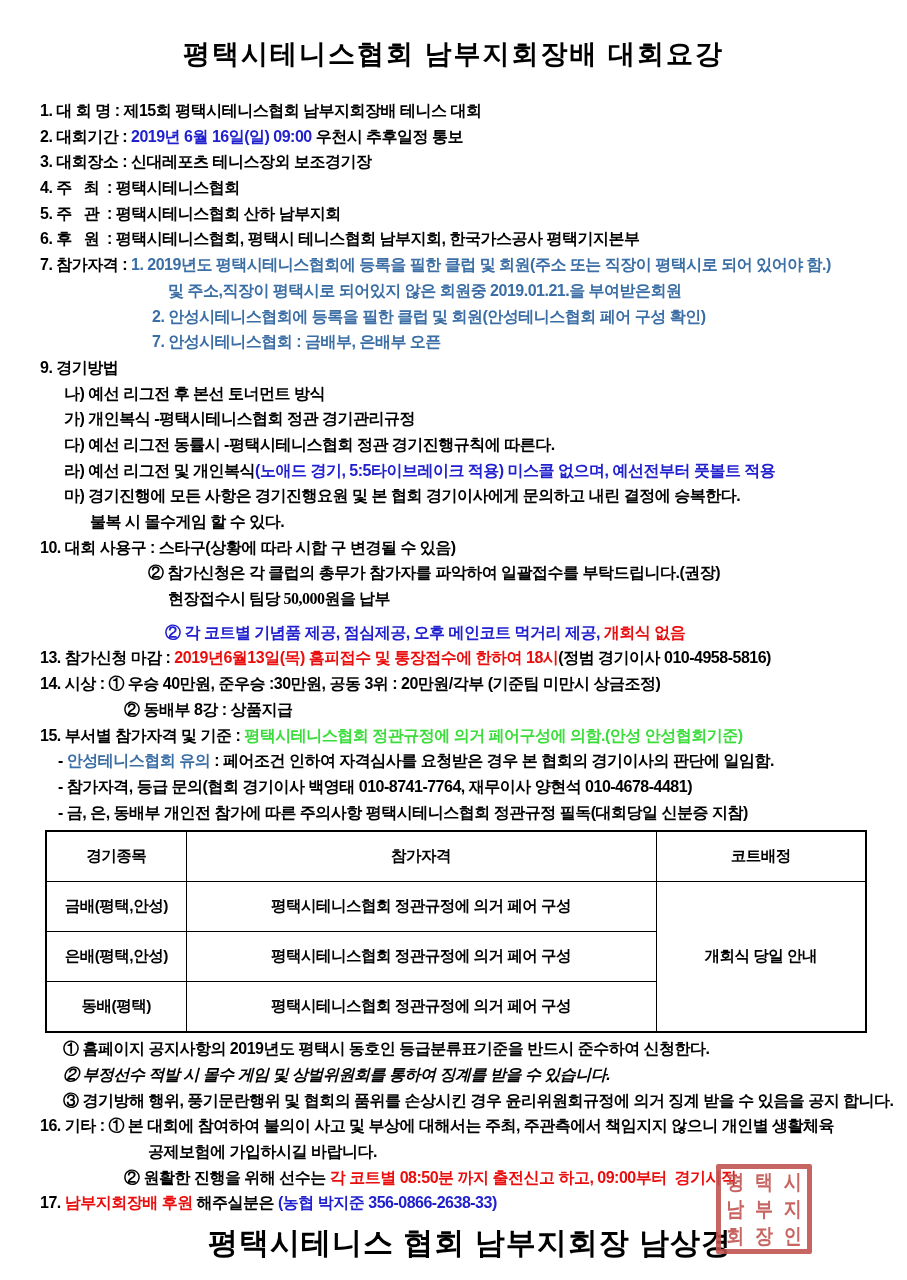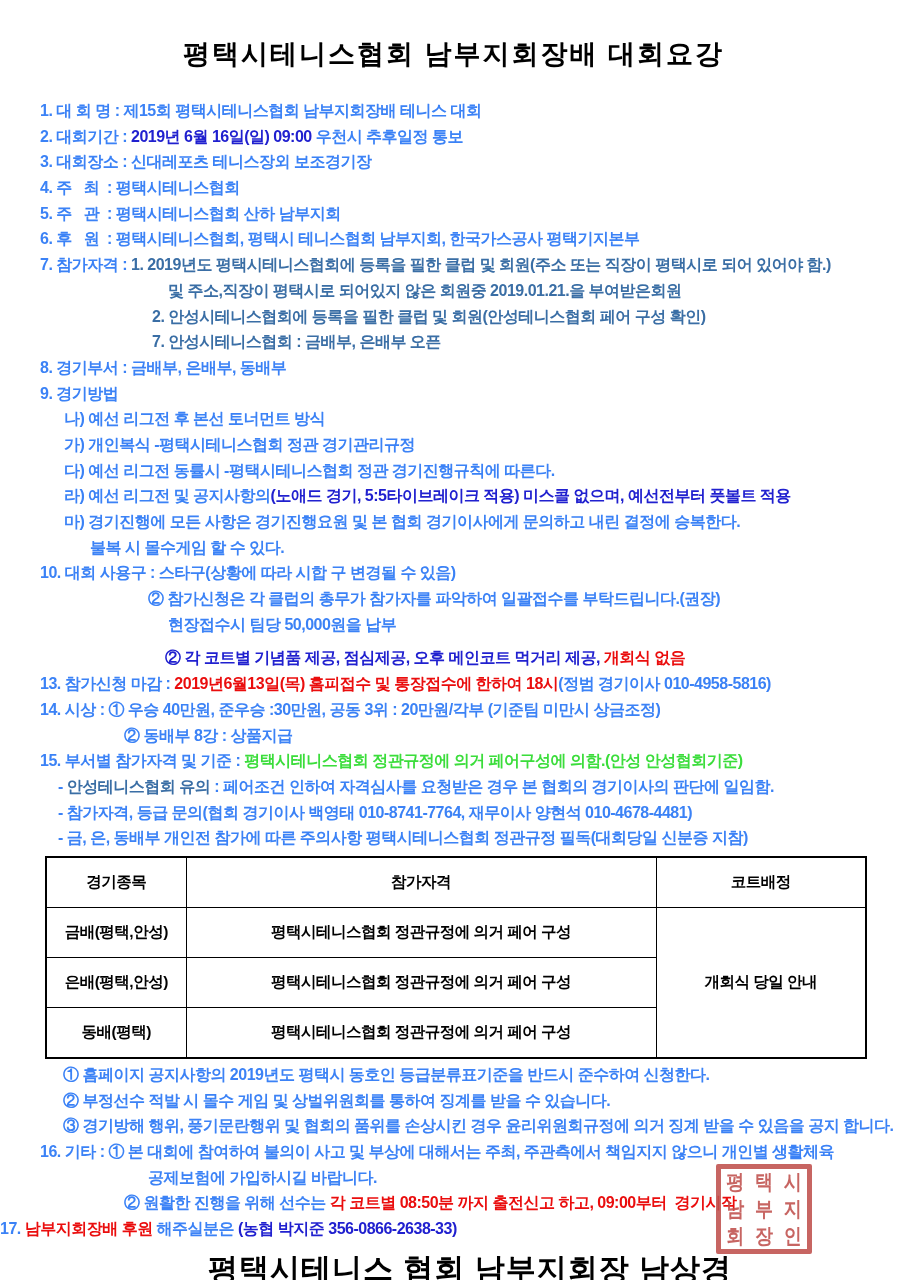--- a/index.html
+++ b/index.html
@@ -22,21 +22,21 @@
   }
   .doc{width:907px;}
   .doc-top{margin-top:24px;}
   .line{
     height:25.7px;
     line-height:25.7px;
     font-size:16px;
     letter-spacing:-0.5px;
     white-space:pre;
   }
-  .seg{color:#3b82f6;}
+  .seg{color:#000000;}
   .seg.blue{color:var(--c-blue);}
   .seg.steel{color:var(--c-steel);}
   .seg.url{color:var(--c-url);}
   .seg.red{color:var(--c-red);}
   .seg.salmon{color:var(--c-salmon);}
   .seg.green{color:var(--c-green);}
   .seg.u{text-decoration:underline;}
   table.tbl{
     border-collapse:collapse;
     margin:5px 42px 3px 45px;
@@ -97,31 +97,30 @@
       <div class="line" style="margin-left: 40px;"><span class="seg">1. 대 회 명 : 제15회 평택시테니스협회 남부지회장배 테니스 대회</span></div>
       <div class="line" style="margin-left: 40px;"><span class="seg">2. 대회기간 : </span><span class="seg blue">2019년 6월 16일(일) 09:00</span><span class="seg"> 우천시 추후일정 통보</span></div>
       <div class="line" style="margin-left: 40px;"><span class="seg">3. 대회장소 : 신대레포츠 테니스장외 보조경기장</span></div>
       <div class="line" style="margin-left: 40px;"><span class="seg">4. 주   최  : 평택시테니스협회</span></div>
       <div class="line" style="margin-left: 40px;"><span class="seg">5. 주   관  : 평택시테니스협회 산하 남부지회</span></div>
       <div class="line" style="margin-left: 40px;"><span class="seg">6. 후   원  : 평택시테니스협회, 평택시 테니스협회 남부지회, 한국가스공사 평택기지본부</span></div>
       <div class="line" style="margin-left: 40px;"><span class="seg">7. 참가자격 : </span><span class="seg steel">1. 2019년도 평택시테니스협회에 등록을 필한 클럽 및 회원(주소 또는 직장이 평택시로 되어 있어야 함.)</span></div>
       <div class="line" style="margin-left: 168px;"><span class="seg steel">및 주소,직장이 평택시로 되어있지 않은 회원중 2019.01.21.을 부여받은회원</span></div>
       <div class="line" style="margin-left: 152px;"><span class="seg steel">2. 안성시테니스협회에 등록을 필한 클럽 및 회원(안성테니스협회 페어 구성 확인)</span></div>
       <div class="line" style="margin-left: 152px;"><span class="seg steel">7. 안성시테니스협회 : 금배부, 은배부 오픈</span></div>
-      <div class="line" style="margin-left: 40px;"><span class="seg">8. 경기부서 : 금배부, 은배부, 동배부</span></div>
       <div class="line" style="margin-left: 40px;"><span class="seg">9. 경기방법</span></div>
       <div class="line" style="margin-left: 64px;"><span class="seg">나) 예선 리그전 후 본선 토너먼트 방식</span></div>
       <div class="line" style="margin-left: 64px;"><span class="seg">가) 개인복식 -평택시테니스협회 정관 경기관리규정</span></div>
       <div class="line" style="margin-left: 64px;"><span class="seg">다) 예선 리그전 동률시 -평택시테니스협회 정관 경기진행규칙에 따른다.</span></div>
-      <div class="line" style="margin-left: 64px;"><span class="seg">라) 예선 리그전 및 공지사항의</span><span class="seg blue">(노애드 경기, 5:5타이브레이크 적용) 미스콜 없으며, 예선전부터 풋볼트 적용</span></div>
+      <div class="line" style="margin-left: 64px;"><span class="seg">라) 예선 리그전 및 개인복식</span><span class="seg blue">(노애드 경기, 5:5타이브레이크 적용) 미스콜 없으며, 예선전부터 풋볼트 적용</span></div>
       <div class="line" style="margin-left: 64px;"><span class="seg">마) 경기진행에 모든 사항은 경기진행요원 및 본 협회 경기이사에게 문의하고 내린 결정에 승복한다.</span></div>
       <div class="line" style="margin-left: 90px;"><span class="seg">불복 시 몰수게임 할 수 있다.</span></div>
       <div class="line" style="margin-left: 40px;"><span class="seg">10. 대회 사용구 : 스타구(상황에 따라 시합 구 변경될 수 있음)</span></div>
       <div class="line" style="margin-left: 148px;"><span class="seg">② 참가신청은 각 클럽의 총무가 참가자를 파악하여 일괄접수를 부탁드립니다.(권장)</span></div>
-      <div class="line" style="margin-left: 168px;"><span class="seg">현장접수시 팀당 50,000원을 납부</span></div>
+      <div class="line" style="margin-left: 168px; font-family: Liberation Serif, serif;"><span class="seg">현장접수시 팀당 50,000원을 납부</span></div>
       <div class="line" style="margin-left: 165px; margin-top: 8px;"><span class="seg blue">② 각 코트별 기념품 제공, 점심제공, 오후 메인코트 먹거리 제공, </span><span class="seg red">개회식 없음</span></div>
       <div class="line" style="margin-left: 40px;"><span class="seg">13. 참가신청 마감 : </span><span class="seg red">2019년6월13일(목) 홈피접수 및 통장접수에 한하여 18시</span><span class="seg">(정범 경기이사 010-4958-5816)</span></div>
       <div class="line" style="margin-left: 40px;"><span class="seg">14. 시상 : ① 우승 40만원, 준우승 :30만원, 공동 3위 : 20만원/각부 (기준팀 미만시 상금조정)</span></div>
       <div class="line" style="margin-left: 124px;"><span class="seg">② 동배부 8강 : 상품지급</span></div>
       <div class="line" style="margin-left: 40px;"><span class="seg">15. 부서별 참가자격 및 기준 : </span><span class="seg green">평택시테니스협회 정관규정에 의거 페어구성에 의함.(안성 안성협회기준)</span></div>
       <div class="line" style="margin-left: 58px;"><span class="seg">- </span><span class="seg steel">안성테니스협회 유의</span><span class="seg"> : 페어조건 인하여 자격심사를 요청받은 경우 본 협회의 경기이사의 판단에 일임함.</span></div>
       <div class="line" style="margin-left: 58px;"><span class="seg">- 참가자격, 등급 문의(협회 경기이사 백영태 010-8741-7764, 재무이사 양현석 010-4678-4481)</span></div>
       <div class="line" style="margin-left: 58px;"><span class="seg">- 금, 은, 동배부 개인전 참가에 따른 주의사항 평택시테니스협회 정관규정 필독(대회당일 신분증 지참)</span></div>
     </div>
 
@@ -150,26 +149,26 @@
       </tr>
       <tr>
         <td>동배(평택)</td>
         <td>평택시테니스협회 정관규정에 의거 페어 구성</td>
       </tr>
     </tbody>
   </table>
 
   <div class="doc" id="lines-bottom">
       <div class="line" style="margin-left: 63px;"><span class="seg">① 홈페이지 공지사항의 2019년도 평택시 동호인 등급분류표기준을 반드시 준수하여 신청한다.</span></div>
-      <div class="line" style="margin-left: 63px;"><span class="seg">② 부정선수 적발 시 몰수 게임 및 상벌위원회를 통하여 징계를 받을 수 있습니다.</span></div>
+      <div class="line" style="margin-left: 63px; font-style: italic;"><span class="seg">② 부정선수 적발 시 몰수 게임 및 상벌위원회를 통하여 징계를 받을 수 있습니다.</span></div>
       <div class="line" style="margin-left: 63px;"><span class="seg">③ 경기방해 행위, 풍기문란행위 및 협회의 품위를 손상시킨 경우 윤리위원회규정에 의거 징계 받을 수 있음을 공지 합니다.</span></div>
       <div class="line" style="margin-left: 40px;"><span class="seg">16. 기타 : ① 본 대회에 참여하여 불의이 사고 및 부상에 대해서는 주최, 주관측에서 책임지지 않으니 개인별 생활체육</span></div>
       <div class="line" style="margin-left: 148px;"><span class="seg">공제보험에 가입하시길 바랍니다.</span></div>
       <div class="line" style="margin-left: 124px;"><span class="seg">② 원활한 진행을 위해 선수는 </span><span class="seg red">각 코트별 08:50분 까지 출전신고 하고, 09:00부터  경기시작</span></div>
-      <div class="line" style=""><span class="seg">17. </span><span class="seg red">남부지회장배 후원</span><span class="seg"> 해주실분은 </span><span class="seg blue">(농협 박지준 356-0866-2638-33)</span></div>
+      <div class="line" style="margin-left: 40px;"><span class="seg">17. </span><span class="seg red">남부지회장배 후원</span><span class="seg"> 해주실분은 </span><span class="seg blue">(농협 박지준 356-0866-2638-33)</span></div>
     </div>
 
   <div class="signature">평택시테니스 협회 남부지회장 남상경</div>
 
   <div class="stamp" id="stamp">
       <span class="stamp-ch">평</span>
       <span class="stamp-ch">택</span>
       <span class="stamp-ch">시</span>
       <span class="stamp-ch">남</span>
       <span class="stamp-ch">부</span>

